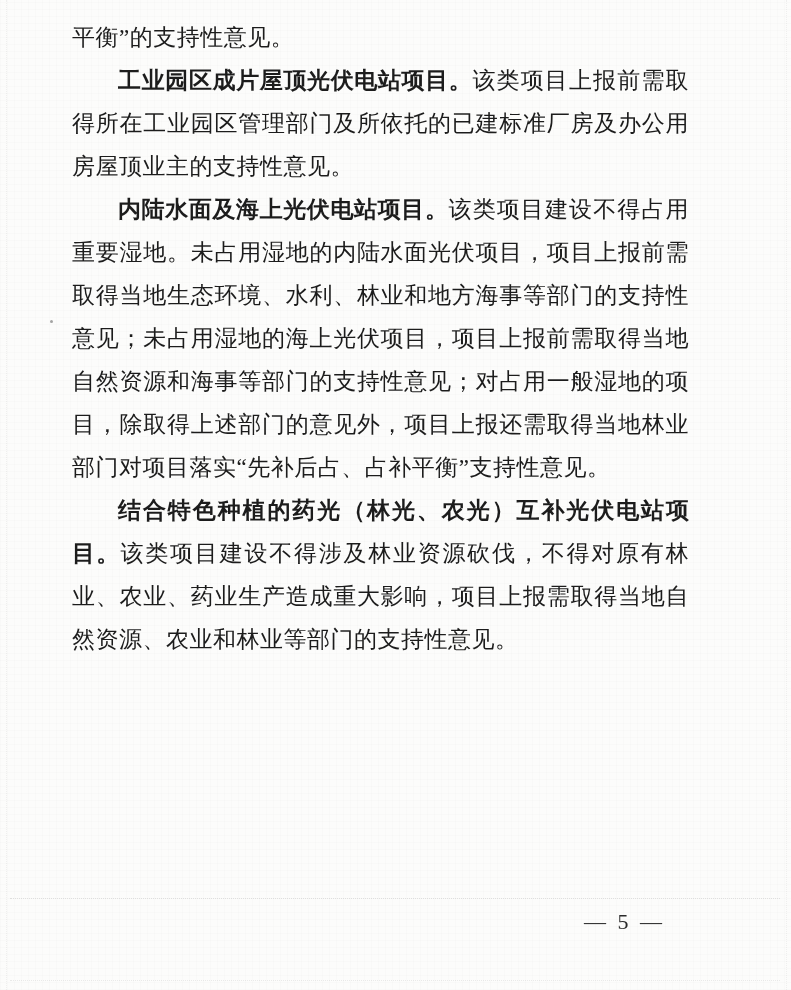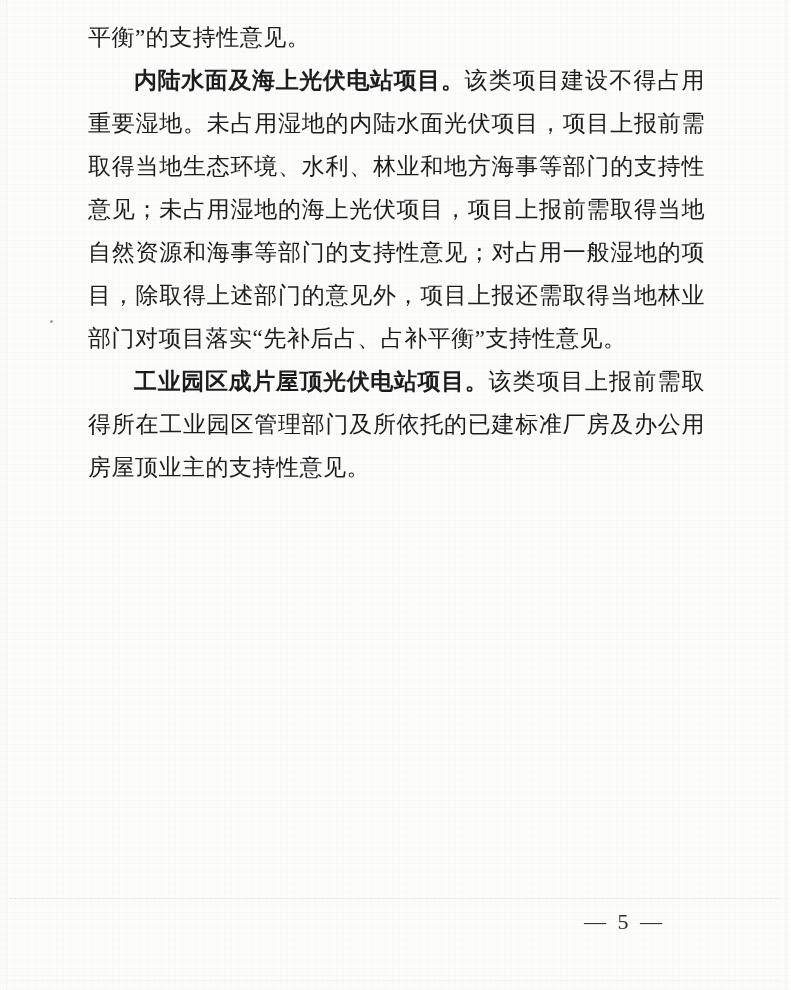--- a/index.html
+++ b/index.html
@@ -17,21 +17,21 @@
     background-color: #fcfcfb;
     
     background-image:
       repeating-linear-gradient(0deg,   rgba(60,60,60,0.016) 0 1px, transparent 1px 7px),
       repeating-linear-gradient(90deg,  rgba(60,60,60,0.016) 0 1px, transparent 1px 7px);
     color: #1c1c1c;
     font-family: "Liberation Serif", "DejaVu Serif", serif;
   }
   .content {
     position: absolute;
-    left: 88px;
+    left: 72px;
     top: 16px;
     width: 617px;
     font-size: 23px;
     line-height: 43px;
     text-align: justify;
     text-justify: inter-character;
     letter-spacing: 0.5px;
   }
   .content p {
     margin: 0;
@@ -100,25 +100,26 @@
 <div class="page">
 
   <div class="artifact-vline-left"></div>
   <div class="artifact-vline-right"></div>
   <div class="artifact-dot"></div>
 
   <div class="content">
 
     <p><span class="body-text">平衡”的支持性意见。</span></p>
 
+    <p class="indent"><b class="lead">工业园区成片屋顶光伏电站项目。</b><span class="body-text">该类项目上报前需取得所在工业园区管理部门及所依托的已建标准厂房及办公用房屋顶业主的支持性意见。</span></p>
+
     <p class="indent"><b class="lead">内陆水面及海上光伏电站项目。</b><span class="body-text">该类项目建设不得占用重要湿地。未占用湿地的内陆水面光伏项目，项目上报前需取得当地生态环境、水利、林业和地方海事等部门的支持性意见；未占用湿地的海上光伏项目，项目上报前需取得当地自然资源和海事等部门的支持性意见；对占用一般湿地的项目，除取得上述部门的意见外，项目上报还需取得当地林业部门对项目落实“先补后占、占补平衡”支持性意见。</span></p>
 
-    <p class="indent"><b class="lead">工业园区成片屋顶光伏电站项目。</b><span class="body-text">该类项目上报前需取得所在工业园区管理部门及所依托的已建标准厂房及办公用房屋顶业主的支持性意见。</span></p>
 
-
+    <p class="indent"><b class="lead">结合特色种植的药光（林光、农光）互补光伏电站项目。</b><span class="body-text">该类项目建设不得涉及林业资源砍伐，不得对原有林业、农业、药业生产造成重大影响，项目上报需取得当地自然资源、农业和林业等部门的支持性意见。</span></p>
 
   </div>
 
   <div class="artifact-hline-1"></div>
 
   <div class="footer">— 5 —</div>
 
   <div class="artifact-hline-2"></div>
 
 </div>

